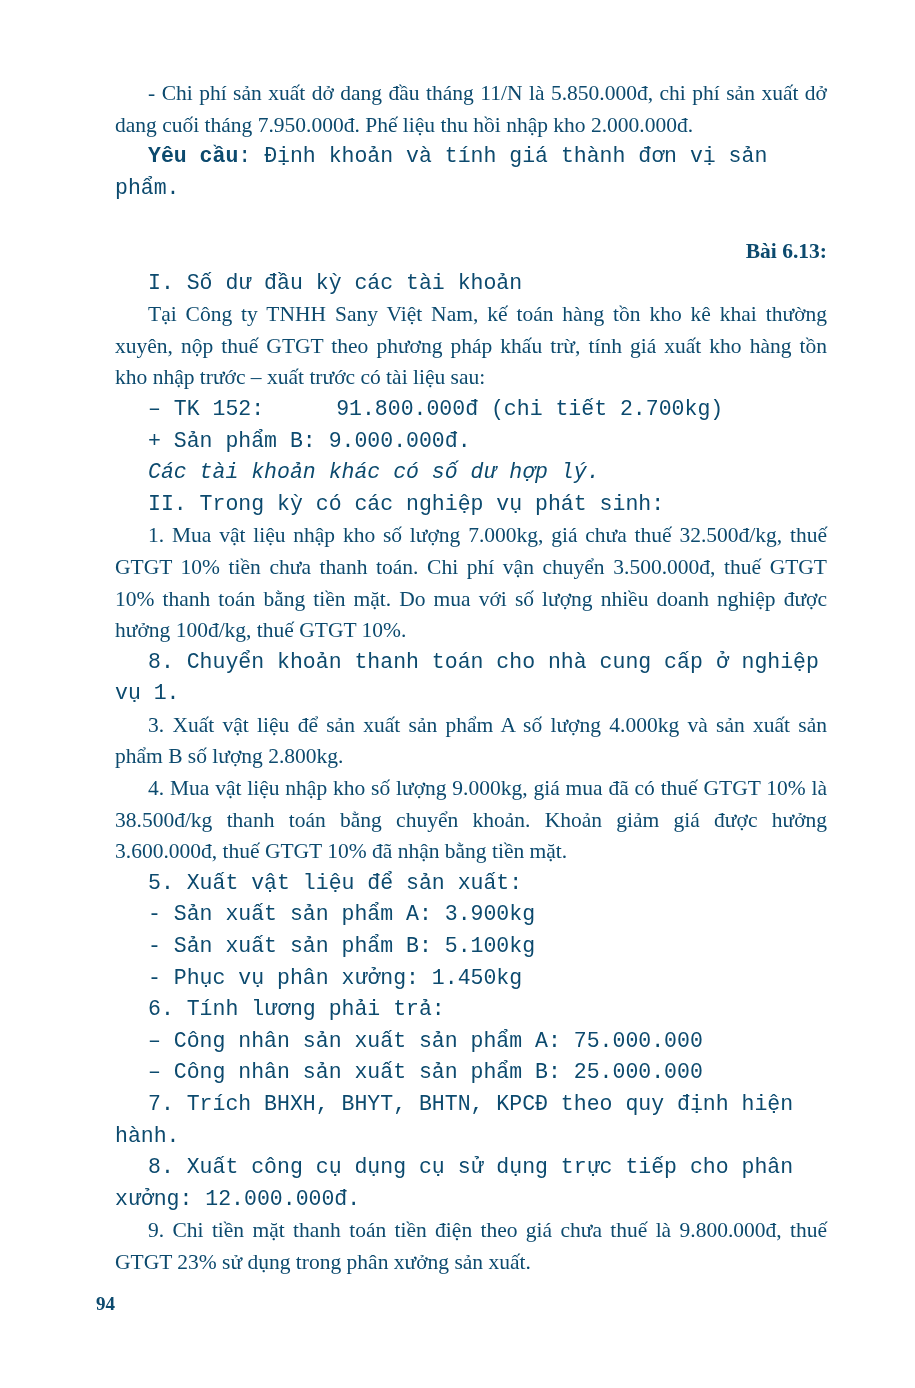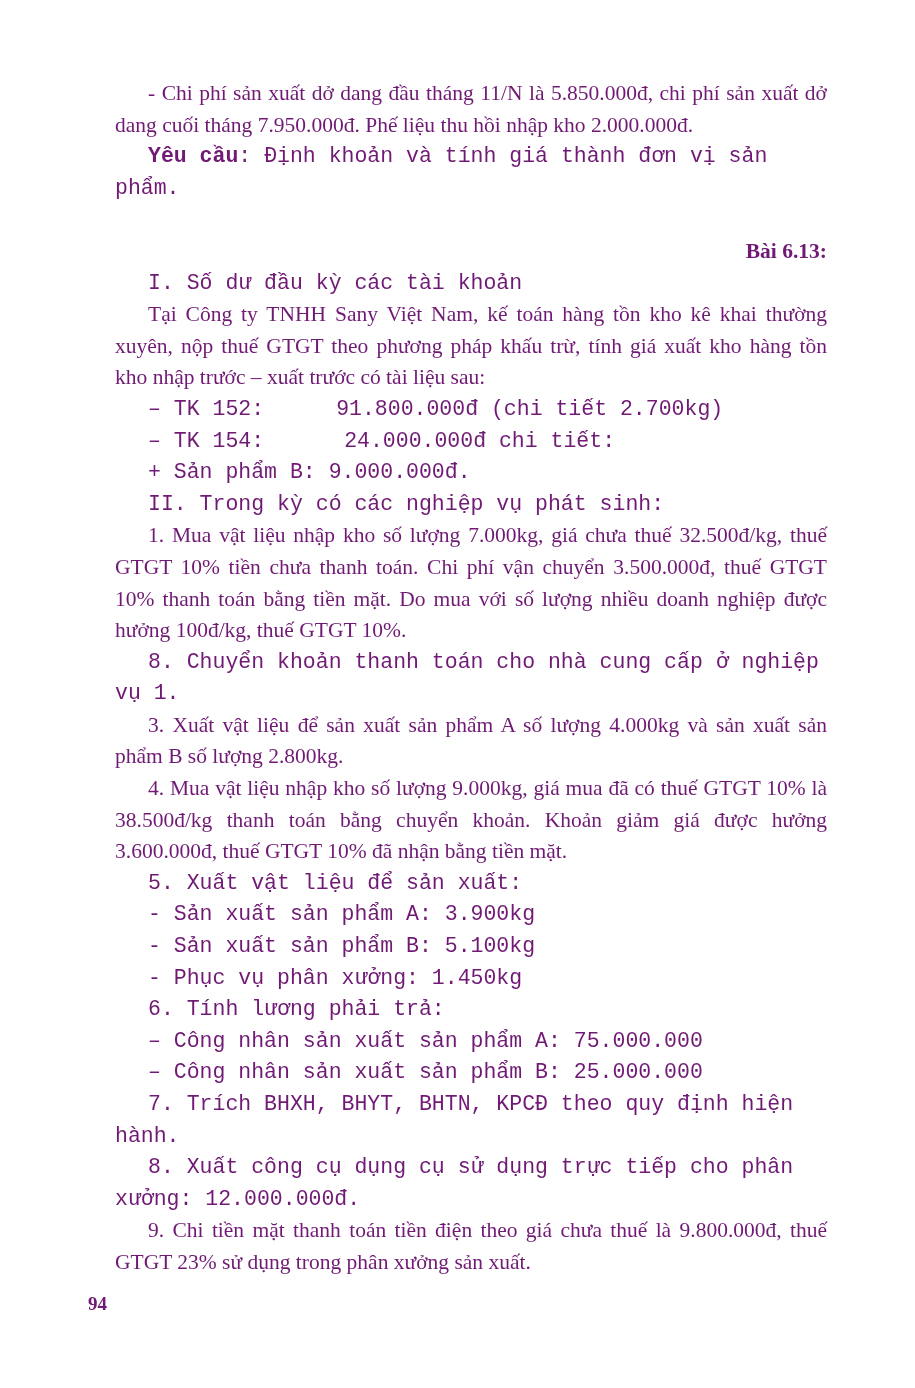--- a/index.html
+++ b/index.html
@@ -9,21 +9,21 @@
     background: #ffffff;
   }
   .page {
     position: relative;
     width: 915px;
     height: 1388px;
     background: #ffffff;
     margin: 0 auto;
     overflow: hidden;
     font-family: "Liberation Serif", "DejaVu Serif", serif;
-    color: #701a75;
+    color: #0c4a6e;
     -webkit-font-smoothing: antialiased;
   }
   .content {
     position: absolute;
     left: 115px;
     top: 78px;
     width: 712px;          
     font-size: 21.5px;
     line-height: 31.6px;
     text-align: justify;
@@ -55,21 +55,21 @@
   }
   
   .tab {
     display: inline-block;
   }
   .tab-a { width: 72px; }
   .tab-b { width: 80px; }
 
   .page-number {
     position: absolute;
-    left: 88px;
+    left: 96px;
     top: 1294px;
     font-size: 19px;
     font-weight: bold;
     font-family: "Liberation Serif", "DejaVu Serif", serif;
     line-height: 1;
   }
 </style>
 </head>
 <body>
 
@@ -82,24 +82,24 @@
     <p class="indent nojust"><span class="bold">Yêu cầu</span><span>: Định khoản và tính giá thành đơn vị sản phẩm.</span></p>
 
     <p class="heading gap-before">Bài 6.13:</p>
 
     <p class="indent nojust">I. Số dư đầu kỳ các tài khoản</p>
 
     <p class="indent">Tại Công ty TNHH Sany Việt Nam,  kế toán hàng tồn kho kê khai thường xuyên, nộp thuế GTGT theo phương pháp khấu trừ, tính giá xuất kho hàng tồn kho nhập trước – xuất trước có tài liệu sau:</p>
 
     <p class="indent nojust"><span>– TK 152:</span><span class="tab tab-a"></span><span>91.800.000đ (chi tiết 2.700kg)</span></p>
 
-    <p class="indent nojust"><span>– TK 154:</span><span class="tab tab-b"></span><span>24.000.000đ chi tiết:</span></p>
 
     <p class="indent nojust">+ Sản phẩm B: 9.000.000đ.</p>
 
+    <p class="indent nojust italic">Các tài khoản khác có số dư hợp lý.</p>
 
     <p class="indent nojust">II. Trong kỳ có các nghiệp vụ phát sinh:</p>
 
     <p class="indent">1. Mua vật liệu nhập kho số lượng 7.000kg, giá chưa thuế 32.500đ/kg, thuế GTGT 10% tiền chưa thanh toán. Chi phí vận chuyển 3.500.000đ, thuế GTGT 10% thanh toán bằng tiền mặt. Do mua với số lượng nhiều doanh nghiệp được hưởng 100đ/kg, thuế GTGT 10%.</p>
     <p class="indent nojust">8. Chuyển khoản thanh toán cho nhà cung cấp ở nghiệp vụ 1.</p>
     <p class="indent">3. Xuất vật liệu để sản xuất sản phẩm A số lượng 4.000kg và sản xuất sản phẩm B số lượng 2.800kg.</p>
     <p class="indent">4. Mua vật liệu nhập kho số lượng 9.000kg, giá mua đã có thuế GTGT 10% là 38.500đ/kg thanh toán bằng chuyển khoản. Khoản giảm giá được hưởng 3.600.000đ, thuế GTGT 10% đã nhận bằng tiền mặt.</p>
     <p class="indent nojust">5. Xuất vật liệu để sản xuất:</p>
 
     <p class="indent nojust">- Sản xuất sản phẩm A: 3.900kg</p>

